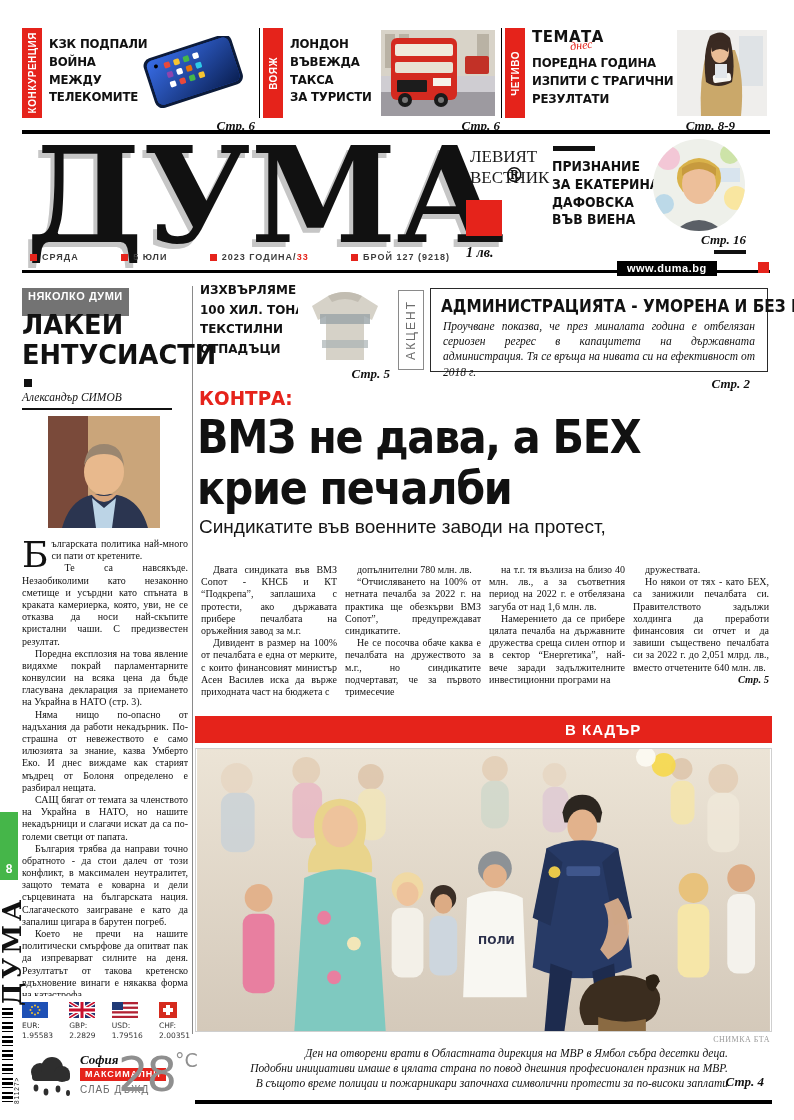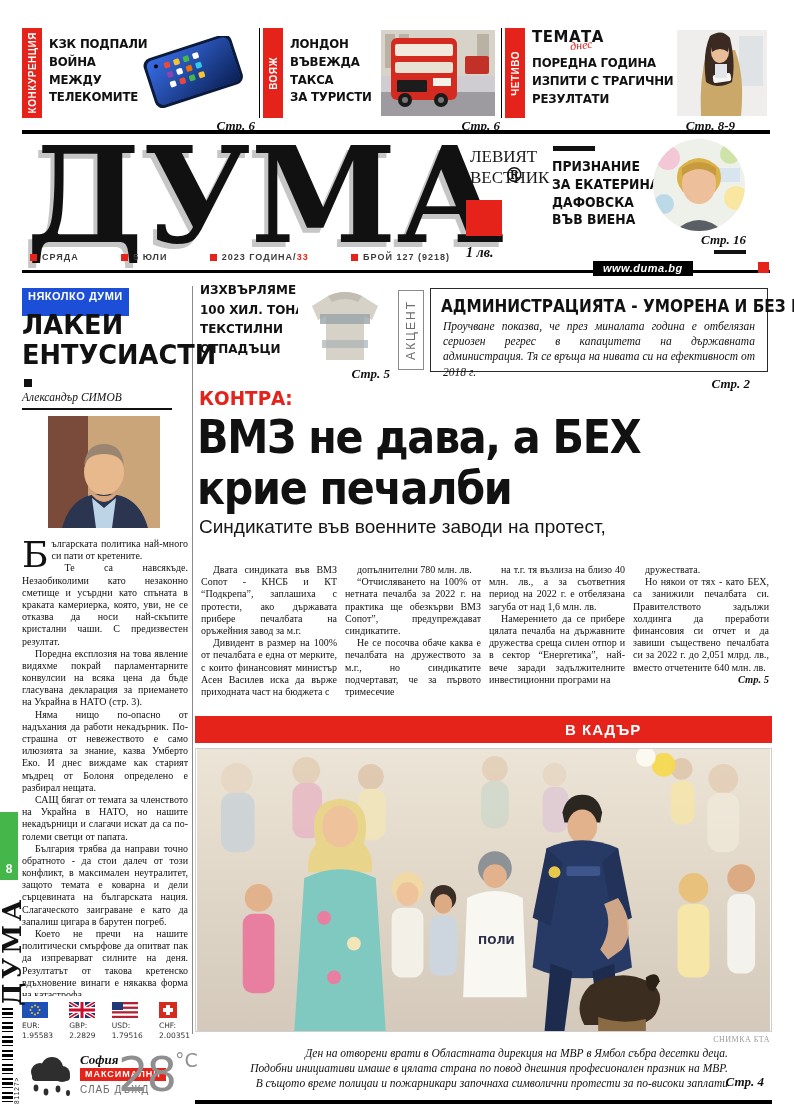--- a/index.html
+++ b/index.html
@@ -19,21 +19,21 @@
   
   .logo{font-family:"DejaVu Serif",serif;font-weight:bold;font-size:132px;line-height:1;letter-spacing:0;
         text-shadow:-4px 5px 0 #c6c6c6;}
   .reg{font-size:20px;vertical-align:60px;letter-spacing:0;text-shadow:none;font-weight:bold;}
   .tagline{font-family:"Liberation Serif",serif;font-size:17px;line-height:1.25;color:#1a1a1a;}
   .promo-t div{font-family:"DejaVu Sans",sans-serif;font-weight:bold;font-size:13.5px;line-height:1.32;transform:scaleX(.92);transform-origin:0 0;white-space:nowrap;}
   .dl-item{display:flex;align-items:center;gap:5px;font-size:9px;letter-spacing:1px;color:#3c3c3c;font-weight:bold;}
   .rsq{width:7px;height:7px;background:#e5231b;display:inline-block;}
   .site{background:#000;color:#fff;font-weight:bold;font-size:11px;padding:1px 10px 2px;letter-spacing:.5px;}
   
-  .rubric{background:#1d4ed8;color:#fff;font-weight:bold;font-size:11px;padding:2px 6px 14px;letter-spacing:.5px;display:inline-block;}
+  .rubric{background:#737373;color:#fff;font-weight:bold;font-size:11px;padding:2px 6px 14px;letter-spacing:.5px;display:inline-block;}
   .op-title div{font-family:"DejaVu Sans",sans-serif;font-weight:bold;font-size:27px;line-height:1.12;transform:scaleX(.95);transform-origin:0 0;white-space:nowrap;}
   .author{font-family:"Liberation Serif",serif;font-style:italic;font-size:11.5px;}
   .optext{font-family:"Liberation Serif",serif;font-size:10px;line-height:1.22;text-align:justify;}
   .optext p{margin:0;text-indent:13px;}
   .optext p.op-lead{text-indent:0;}
   .dropcap{float:left;font-family:"DejaVu Serif",serif;font-size:36px;line-height:.82;padding:2px 3px 0 0;font-weight:normal;}
   .cur{display:flex;justify-content:space-between;width:168px;}
   .cur-item{font-size:7.5px;color:#333;line-height:1.35;font-family:"DejaVu Sans",sans-serif;}
   .temp{font-family:"DejaVu Sans",sans-serif;color:#8f8f8f;font-size:48px;letter-spacing:-2px;line-height:1;}
   .temp sup{font-size:19px;vertical-align:24px;letter-spacing:0;}
@@ -224,21 +224,21 @@
     <div class="dl-item">
         <span class="rsq"></span>
         <span><span>2023 ГОДИНА/</span><span style="color:#e5231b;">33</span></span>
       </div>
     <div class="dl-item">
         <span class="rsq"></span>
         <span>БРОЙ 127 (9218)</span>
       </div>
   </div>
   <div class="abs rule" style="left:22px;top:270px;width:748px;height:3px;"></div>
-  <div class="abs site" style="left:593px;top:261px;font-style:italic;">www.duma.bg</div>
+  <div class="abs site" style="left:617px;top:261px;">www.duma.bg</div>
   <div class="abs" style="left:758px;top:262px;width:11px;height:11px;background:#e5231b;"></div>
 
   <div class="abs" style="left:192px;top:286px;width:1px;height:748px;background:#8a8a8a;"></div>
 
   <div class="abs rubric" style="left:22px;top:288px;">НЯКОЛКО ДУМИ</div>
   <div class="abs op-title" style="left:22px;top:310px;">
     <div>ЛАКЕИ</div>
     <div>ЕНТУСИАСТИ</div>
   </div>
   <div class="abs" style="left:24px;top:379px;width:8px;height:8px;background:#111;"></div>

